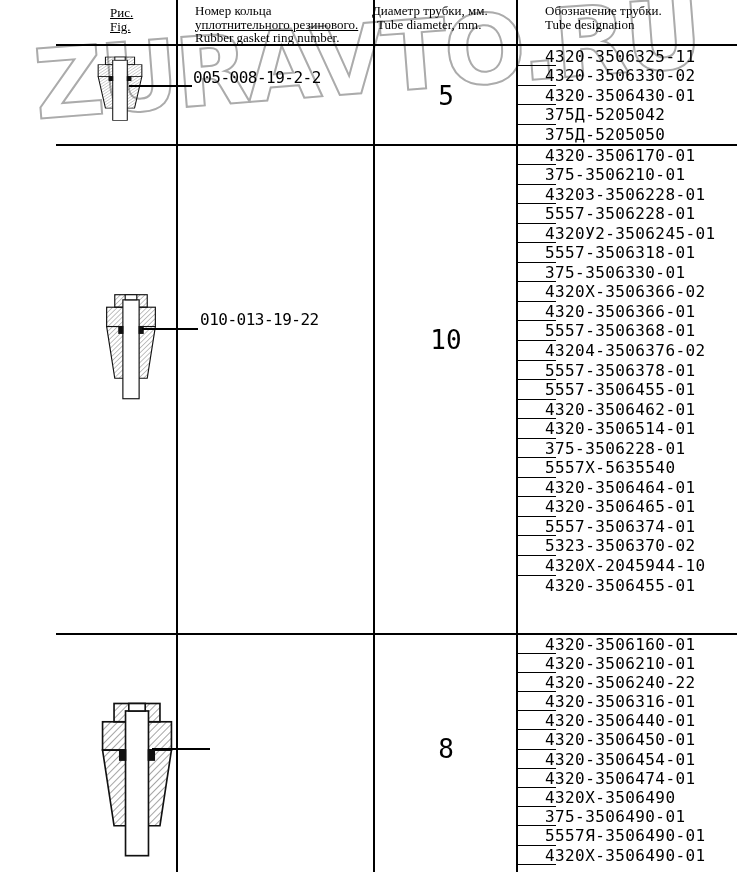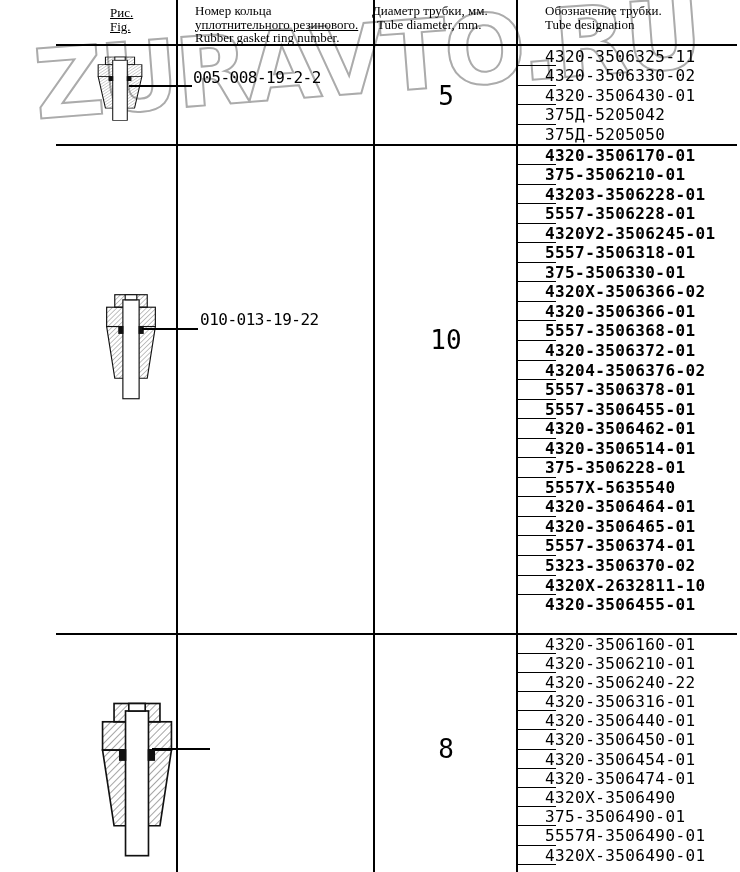--- a/index.html
+++ b/index.html
@@ -31,21 +31,21 @@
      font-family:"DejaVu Sans Mono", monospace;font-size:26px;line-height:26px;}
 
   
   .desig-list{position:absolute;left:517px;width:223px;z-index:3;}
   .desig-item{position:relative;padding-left:28px;font-family:"DejaVu Sans Mono", monospace;
      font-size:16px;letter-spacing:0.4px;white-space:nowrap;}
   .desig-item::after{content:"";position:absolute;left:0;bottom:0;width:39px;
      border-bottom:1.5px solid #000;}
   .no-last-tick .desig-item:last-child::after{display:none;}
   .g1 .desig-item{height:19.4px;line-height:19.4px;}
-  .g2 .desig-item{height:19.56px;line-height:19.56px;font-weight:bold;}
+  .g2 .desig-item{height:19.56px;line-height:19.56px;}
   .g3 .desig-item{height:19.2px;line-height:19.2px;}
 </style>
 </head>
 <body>
 
 <div id="page">
 
   <div class="watermark">ZURAVTO.RU</div>
 
   <svg width="0" height="0" style="position:absolute">
@@ -121,33 +121,32 @@
       <div class="desig-item">4320-3506170-01</div>
       <div class="desig-item">375-3506210-01</div>
       <div class="desig-item">43203-3506228-01</div>
       <div class="desig-item">5557-3506228-01</div>
       <div class="desig-item">4320У2-3506245-01</div>
       <div class="desig-item">5557-3506318-01</div>
       <div class="desig-item">375-3506330-01</div>
       <div class="desig-item">4320Х-3506366-02</div>
       <div class="desig-item">4320-3506366-01</div>
       <div class="desig-item">5557-3506368-01</div>
-      <div class="desig-item">4320-3506372-01</div>
       <div class="desig-item">43204-3506376-02</div>
       <div class="desig-item">5557-3506378-01</div>
       <div class="desig-item">5557-3506455-01</div>
       <div class="desig-item">4320-3506462-01</div>
       <div class="desig-item">4320-3506514-01</div>
       <div class="desig-item">375-3506228-01</div>
       <div class="desig-item">5557Х-5635540</div>
       <div class="desig-item">4320-3506464-01</div>
       <div class="desig-item">4320-3506465-01</div>
       <div class="desig-item">5557-3506374-01</div>
       <div class="desig-item">5323-3506370-02</div>
-      <div class="desig-item">4320Х-2632811-10</div>
+      <div class="desig-item">4320Х-2045944-10</div>
       <div class="desig-item">4320-3506455-01</div>
     </div>
 
   <svg class="figsvg" style="left:96px;top:701px" width="82" height="158" viewBox="0 0 100 190" preserveAspectRatio="none">
     <g stroke="#111" stroke-width="2">
       <rect x="22" y="3" width="56" height="22" fill="url(#hx)"></rect>
       <rect x="8" y="25" width="84" height="34" fill="url(#hx)"></rect>
       <polygon points="8,59 92,59 78,150 22,150" fill="url(#hx)"></polygon>
       <rect x="36" y="12" width="28" height="174" fill="#fff"></rect>
       <rect x="40" y="3" width="20" height="9" fill="#fff"></rect>

